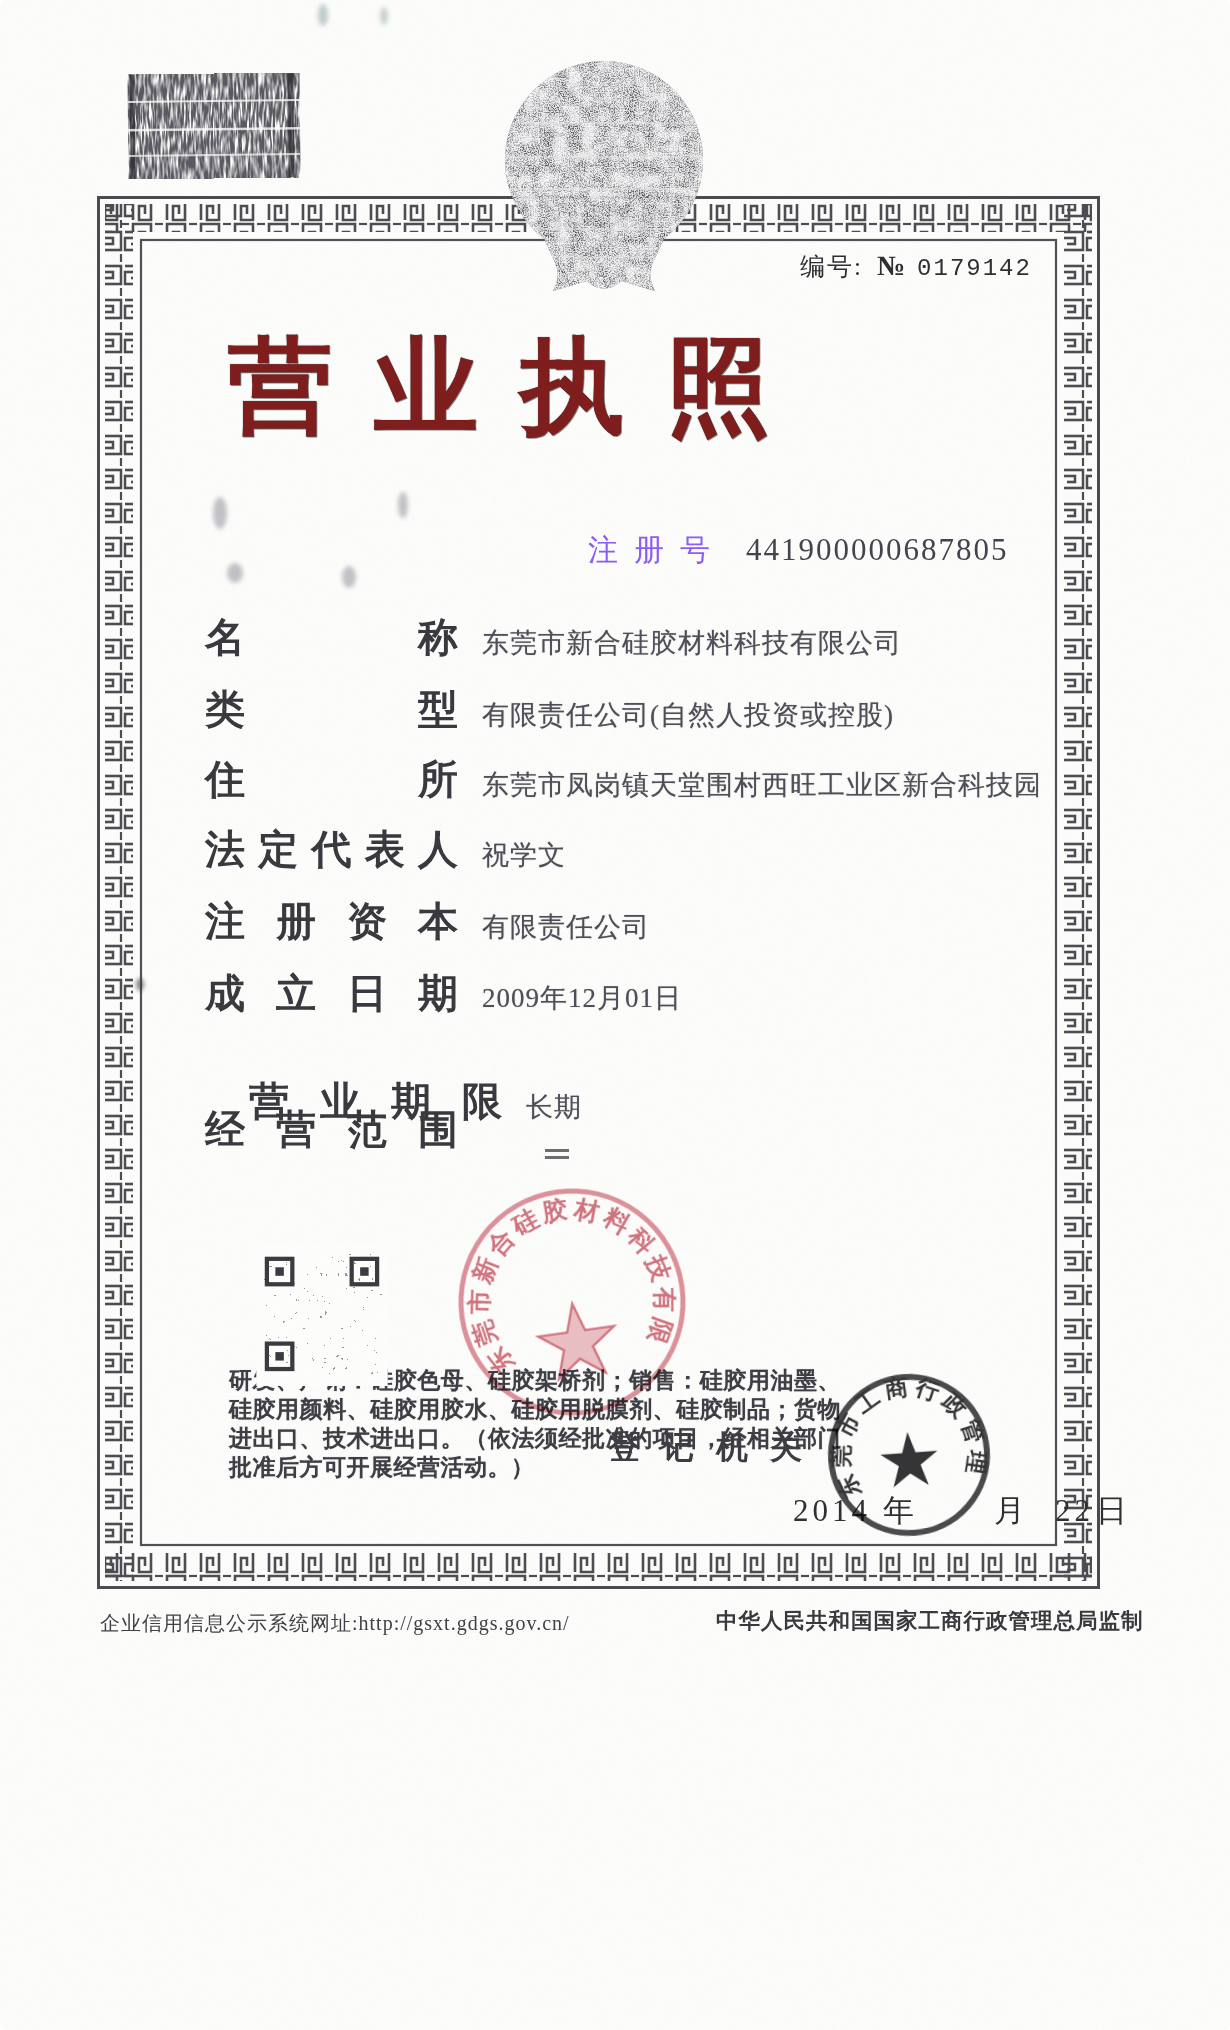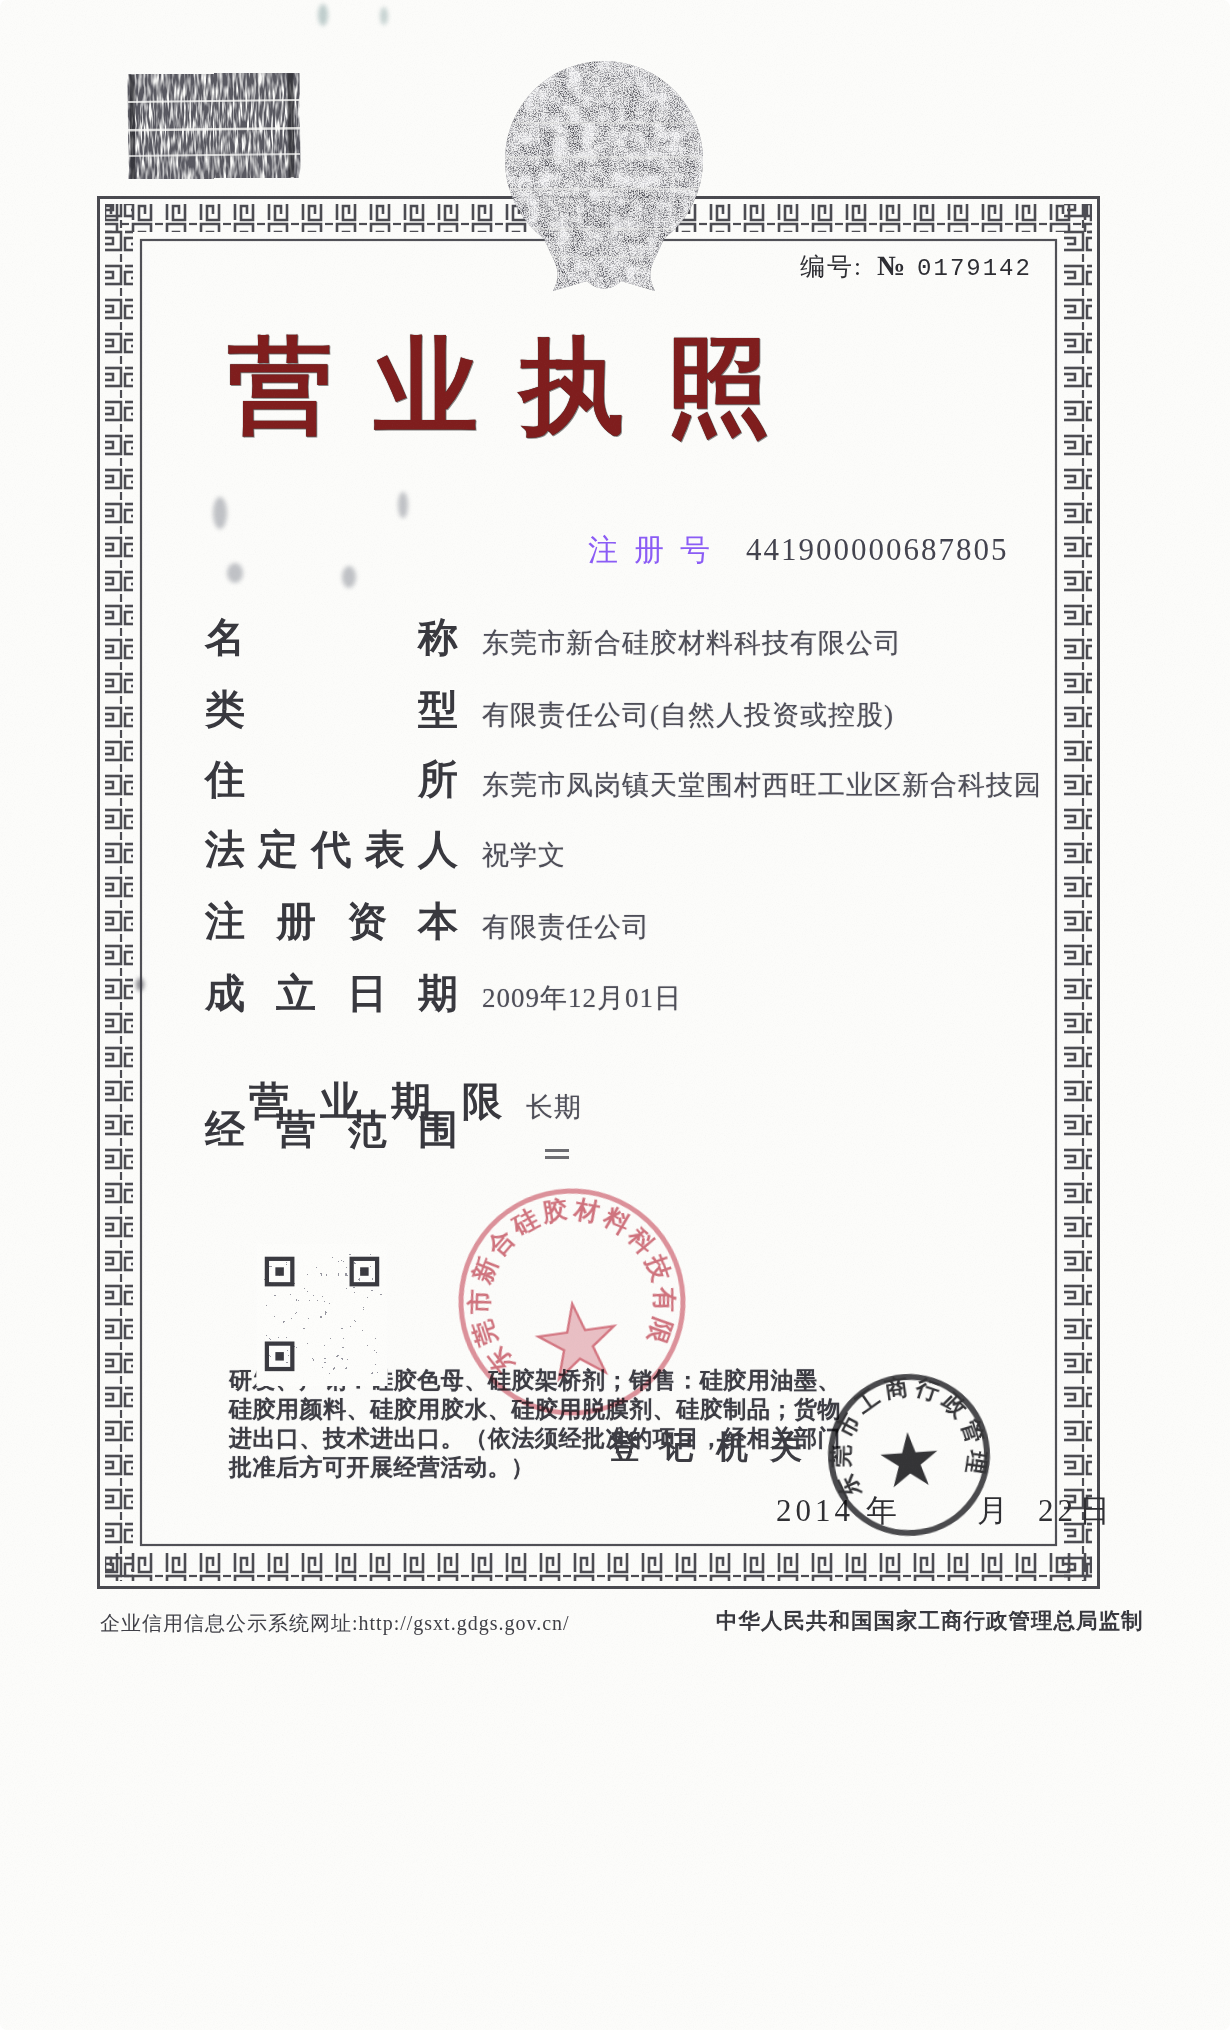--- a/index.html
+++ b/index.html
@@ -31,21 +31,21 @@
           text-align:justify;text-align-last:justify;text-justify:inter-character;line-height:1.1;}
   .fvalue{margin-left:24px;padding-top:9px;font-size:27px;color:#4e4e58;letter-spacing:1px;
           text-shadow:0 0 1px rgba(90,90,100,.55);white-space:nowrap;}
   .fvalue.scope{white-space:normal;width:612px;font-size:23px;line-height:29px;font-weight:600;
                 color:#3d3d44;padding-top:5px;text-align:justify;letter-spacing:.5px;}
   .r0{top:616px;} .r1{top:688px;} .r2{top:758px;} .r3{top:828px;}
   .r4{top:900px;} .r5{top:971px;align-items:flex-end;} .r6{top:1080px;margin-left:44px;} .r7{top:1108px;flex-direction:column;}
 
   
   .registrar{left:608px;top:1426px;z-index:3;font-size:32px;font-weight:600;color:#3c3c42;letter-spacing:22px;white-space:nowrap;}
-  .date-line{left:776px;top:1490px;z-index:4;font-size:31px;color:#2f2f33;white-space:nowrap;letter-spacing:4px;}
+  .date-line{left:793px;top:1490px;z-index:4;font-size:31px;color:#2f2f33;white-space:nowrap;letter-spacing:4px;}
   .date-line .u-year{margin-left:12px;} .date-line .u-month{margin-left:76px;}
   .date-line .d-day{margin-left:26px;} .date-line .u-day{margin-left:2px;}
 
   
   .red-seal{left:452px;top:1182px;z-index:6;mix-blend-mode:multiply;opacity:.85;
             transform:rotate(-8deg);filter:blur(.4px);}
   .black-seal{left:824px;top:1370px;z-index:6;mix-blend-mode:multiply;opacity:.92;
               transform:rotate(-4deg);filter:blur(.3px);}
 
   

